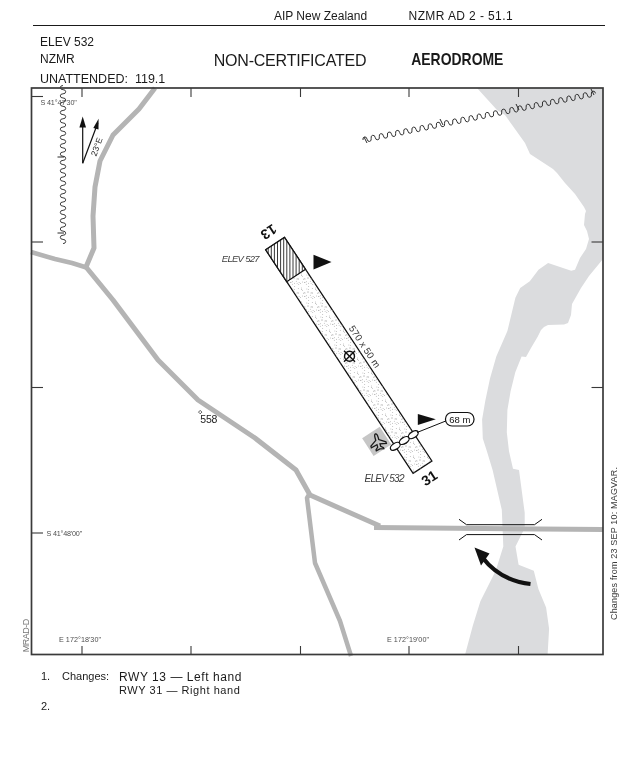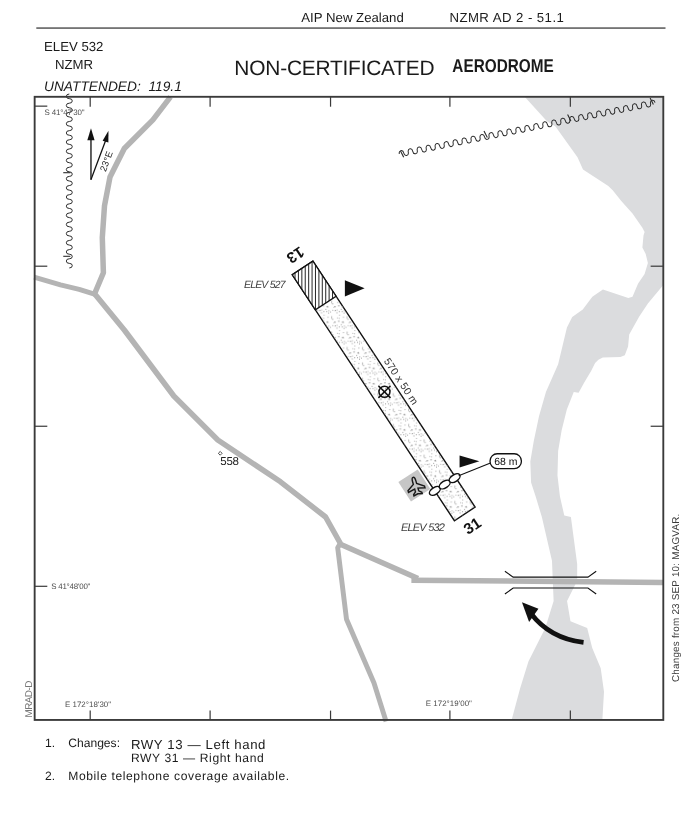--- a/index.html
+++ b/index.html
@@ -15,25 +15,25 @@
 
 <div class="t" style="right:16px;top:8.5px;font-size:12px;letter-spacing:0.4px;">NZMR AD 2 - 51.1</div>
 
 <div style="position:absolute;left:33px;top:24.6px;width:572px;height:1.4px;background:#1a1a1a;"></div>
 
 
 <div class="t" style="right:26px;top:50px;font-size:17px;font-weight:bold;transform:scaleX(0.82);transform-origin:100% 50%;">AERODROME</div>
 
 <div class="t" style="left:40px;top:35px;font-size:12px;">ELEV 532</div>
 
-<div class="t" style="left:50px;top:52px;font-size:12px;">NZMR</div>
-
-<div class="t" style="left:40px;top:72px;font-size:12.5px;font-style:italic;">UNATTENDED:&nbsp; 119.1</div>
-
-<div class="t" style="left:0;top:52px;width:580px;text-align:center;font-size:19px;letter-spacing:-0.2px;padding-left:14px;">NON-CERTIFICATED</div>
+<div class="t" style="left:40px;top:52px;font-size:12px;">NZMR</div>
+
+<div class="t" style="left:40px;top:72px;font-size:12.5px;">UNATTENDED:&nbsp; 119.1</div>
+
+<div class="t" style="left:0;top:52px;width:580px;text-align:center;font-size:16px;letter-spacing:-0.2px;">NON-CERTIFICATED</div>
 
 <svg width="619" height="759" viewBox="0 0 619 759" style="position:absolute;left:0;top:0" xmlns="http://www.w3.org/2000/svg">
 <defs>
 <pattern id="stip" width="14" height="14" patternUnits="userSpaceOnUse">
           <circle cx="8.6" cy="10.2" r="0.48" fill="#989898"></circle>
           <circle cx="11.0" cy="12.9" r="0.48" fill="#989898"></circle>
           <circle cx="10.2" cy="12.7" r="0.48" fill="#989898"></circle>
           <circle cx="0.7" cy="6.5" r="0.48" fill="#989898"></circle>
           <circle cx="12.9" cy="9.0" r="0.48" fill="#989898"></circle>
           <circle cx="12.4" cy="1.8" r="0.48" fill="#989898"></circle>
@@ -207,14 +207,13 @@
 <div class="t" style="left:41px;top:670px;font-size:11px;">1.</div>
 
 <div class="t" style="left:62px;top:670px;font-size:11px;">Changes:</div>
 
 <div class="t" style="left:119px;top:670px;font-size:12px;letter-spacing:0.55px;">RWY 13 — Left hand</div>
 
 <div class="t" style="left:119px;top:683.5px;font-size:11px;letter-spacing:0.55px;">RWY 31 — Right hand</div>
 
 <div class="t" style="left:41px;top:700px;font-size:11px;">2.</div>
 
-<div class="t" style="left:62px;top:700px;font-size:11px;letter-spacing:0.55px;">Mobile telephone coverage available.</div>
 </div>
 
 </body></html>

